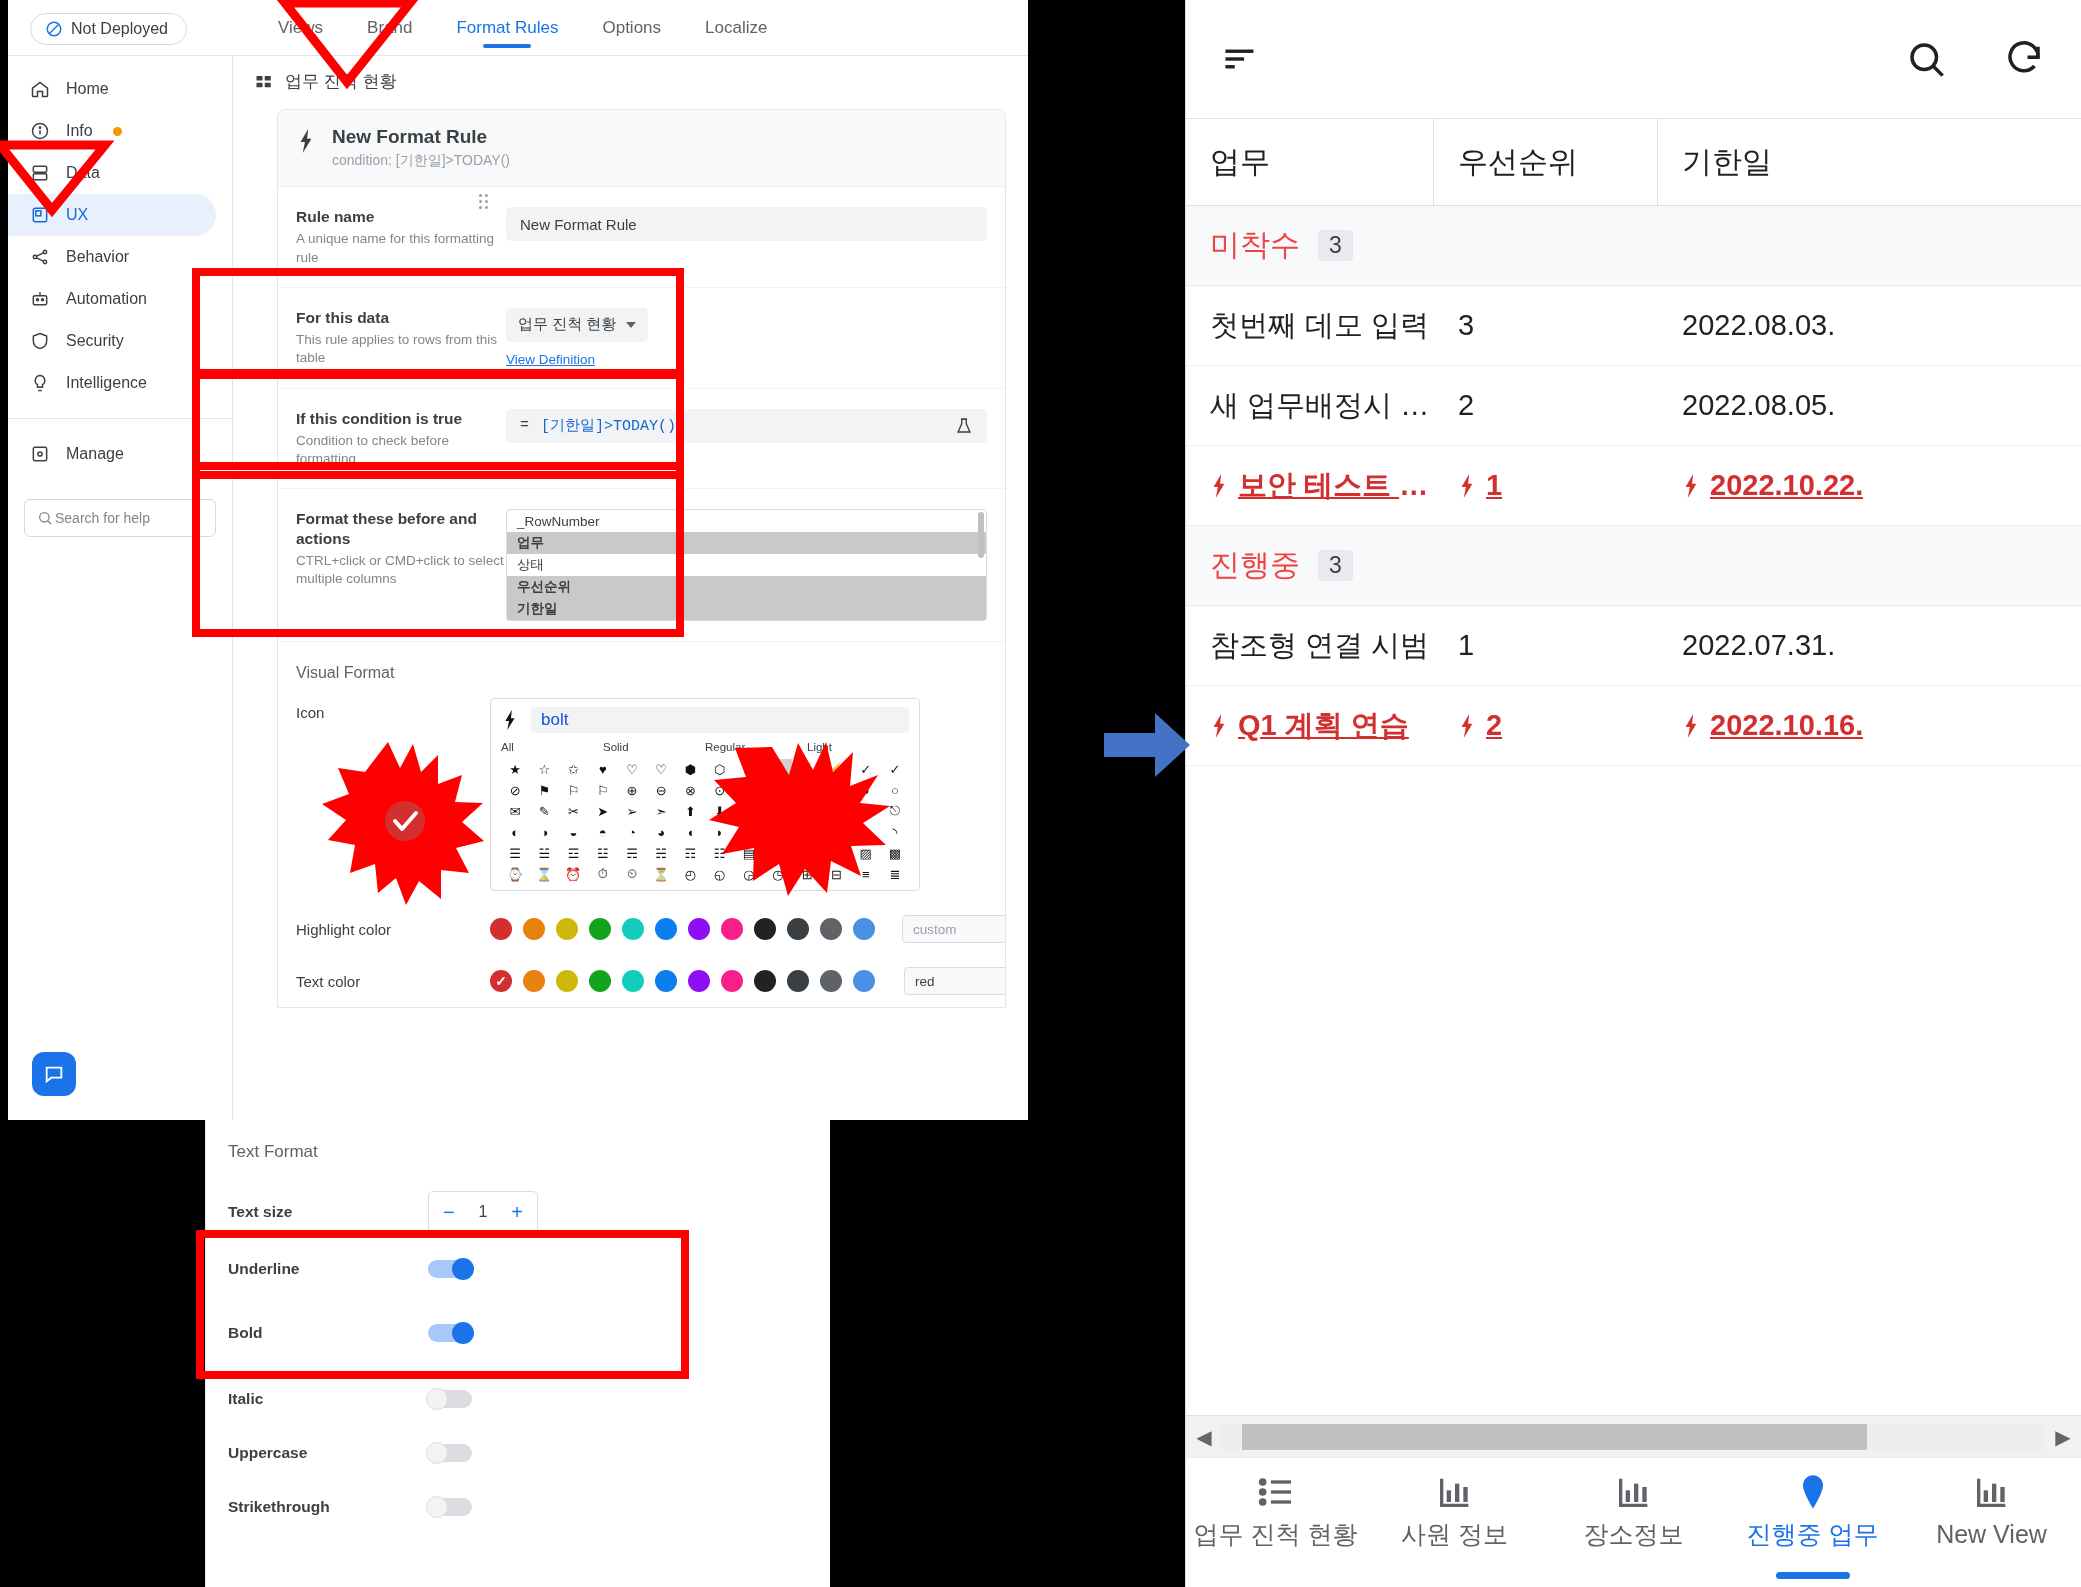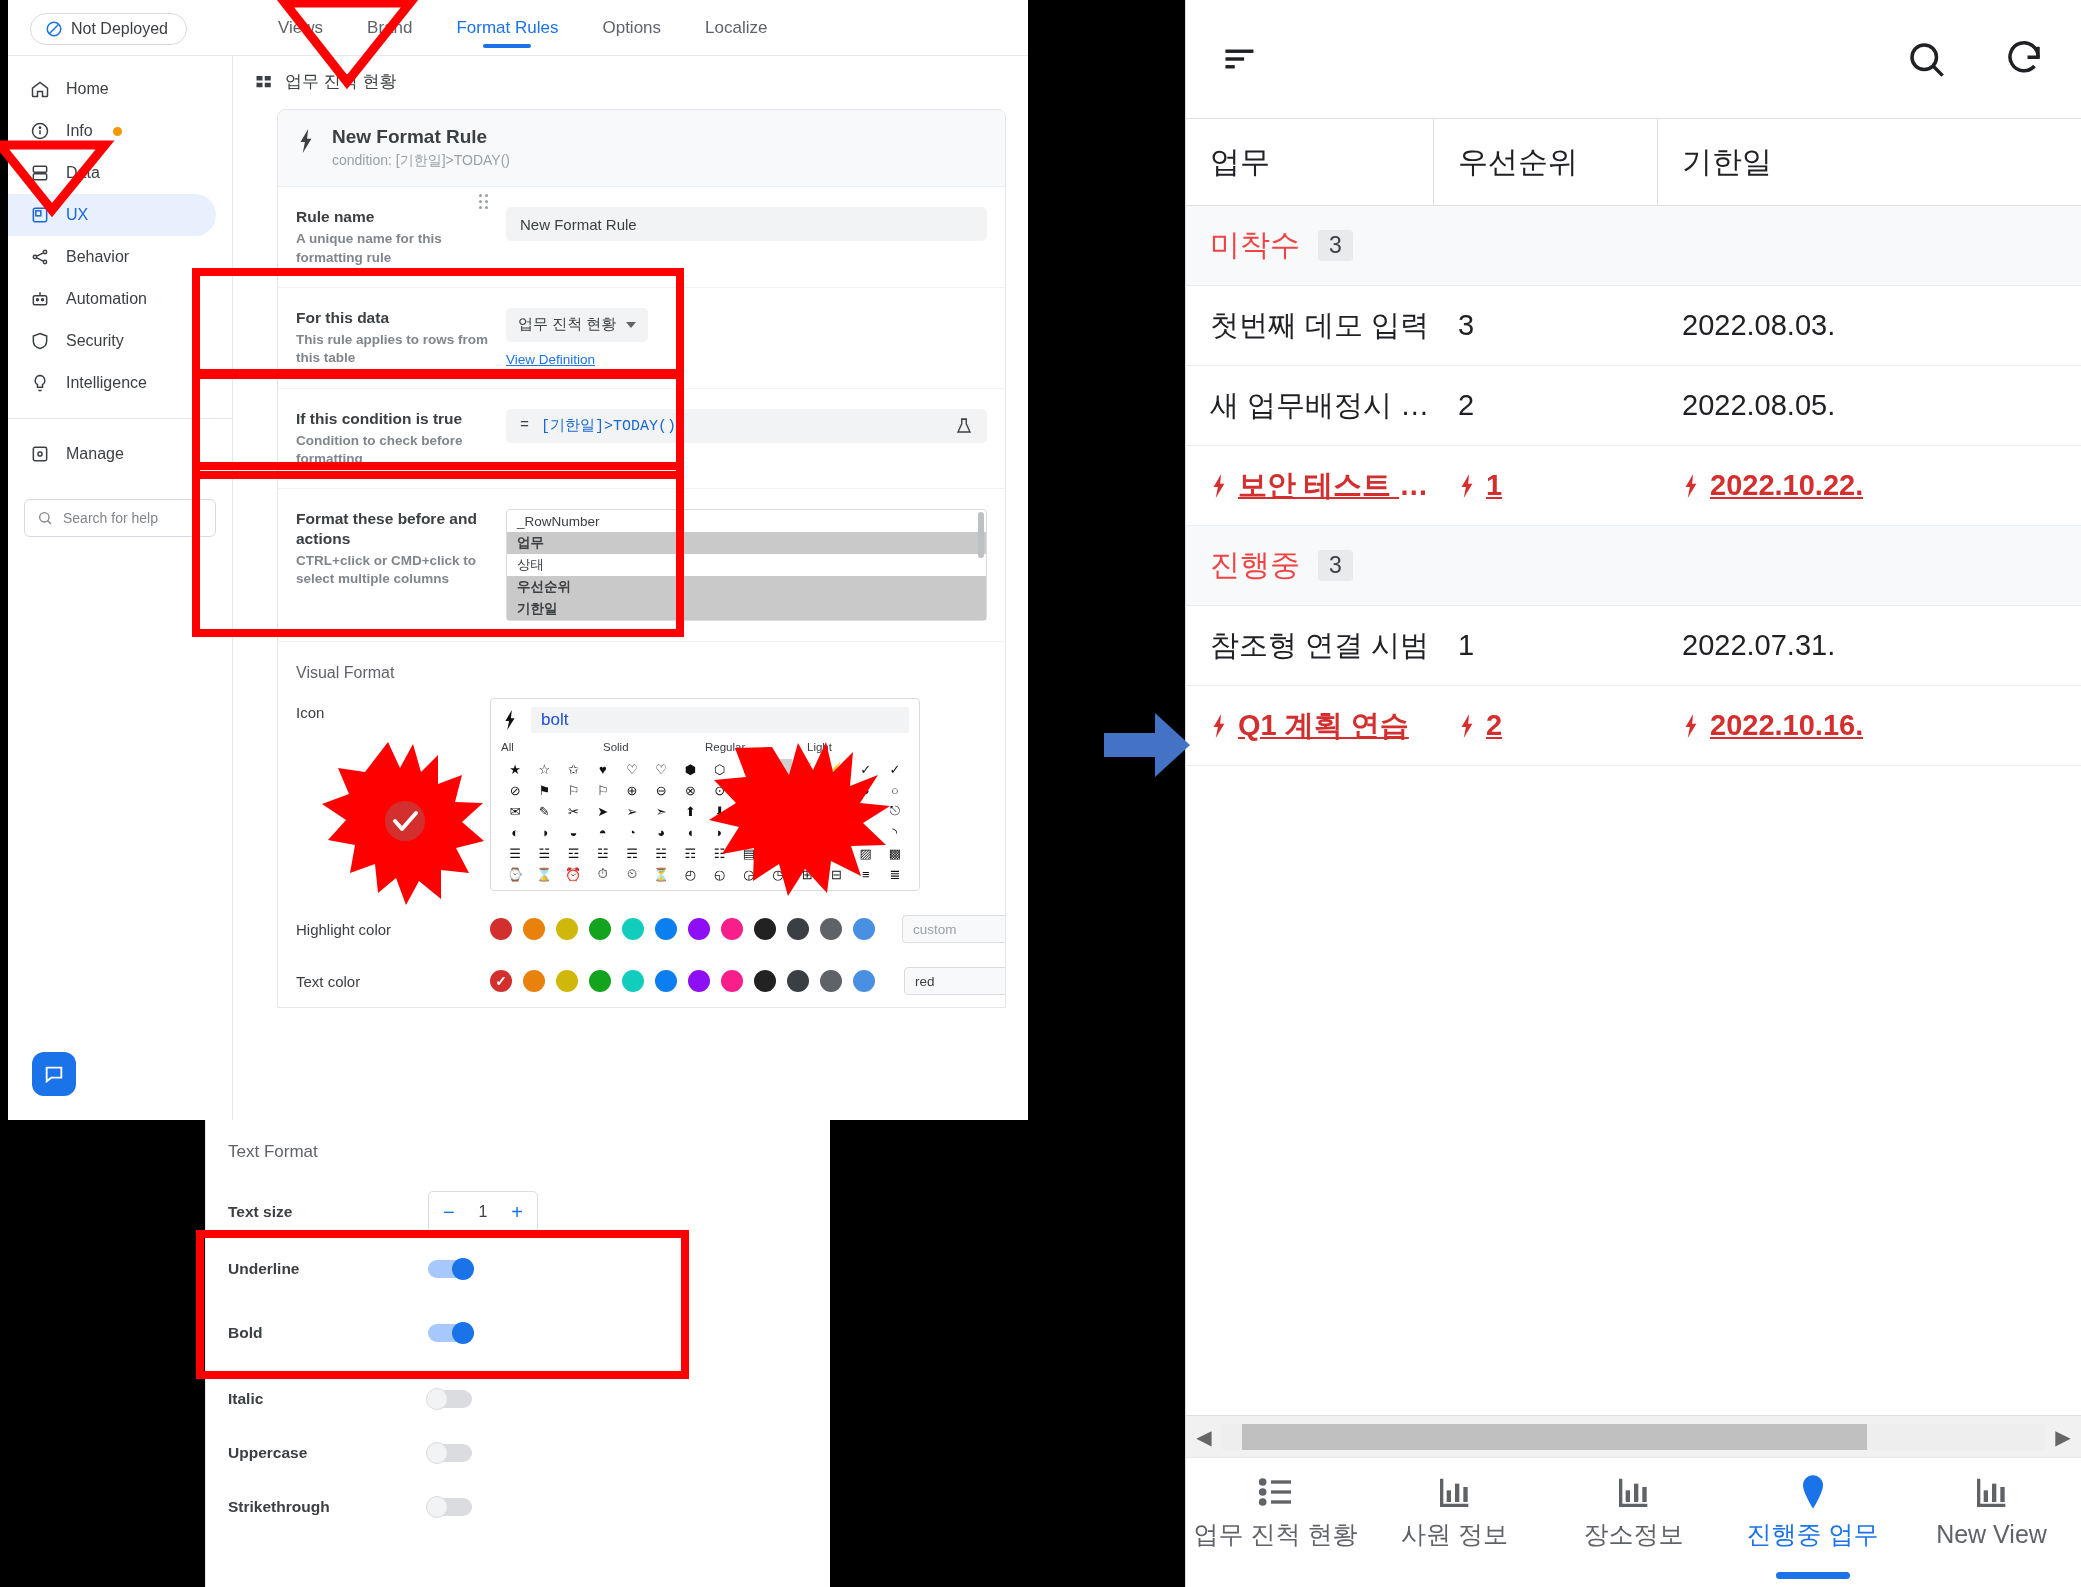--- a/index.html
+++ b/index.html
@@ -45,21 +45,21 @@
     display: flex; align-items: center; gap: 16px; height: 42px;
     padding-left: 22px; margin-right: 16px; border-radius: 0 21px 21px 0;
     font-size: 16px; color: #3c4043; cursor: pointer;
   }
   .side-item.active { background: #e8f0fe; color:#1967d2; }
   .side-item .si-icon { width: 20px; height: 20px; flex: none; display:block; color:#3c4043; }
   .side-item.active .si-icon { color:#1967d2; }
   .dot-orange { width: 9px; height: 9px; border-radius: 50%; background: #f29900; display:inline-block; margin-left: 4px; }
   .side-sep { height:1px; background:#e4e6e9; margin: 14px 0 14px 0; }
   .help-search {
-    display:flex; align-items:center; gap:10px; margin: 24px 16px 0 16px;
+    display:flex; align-items:center; gap:2px; margin: 24px 16px 0 16px;
     height: 38px; border: 1px solid #d6d9de; border-radius: 6px; padding: 0 12px;
     font-size: 14px; color: #80868b; background:#fff;
   }
   .help-search svg { width: 16px; height: 16px; color:#80868b; }
   .fab-chat {
     position: absolute; left: 24px; bottom: 24px; width: 44px; height: 44px;
     border-radius: 12px; background: #1a73e8; display:flex; align-items:center; justify-content:center;
   }
   .fab-chat svg { width:22px; height:22px; color:#fff; }
 
@@ -76,21 +76,21 @@
   .rule-head { display:flex; align-items:flex-start; gap: 16px; padding: 16px 18px; background:#f8f9fa; border-bottom: 1px solid #eceff1; }
   .rule-head .bolt { width: 20px; height: 26px; color:#3c4043; flex:none; margin-top:2px; }
   .rule-head .rh-title { font-size: 19px; font-weight: bold; color:#3c4043; }
   .rule-head .rh-sub { font-size: 14px; color:#9aa0a6; margin-top: 4px; }
   .drag-dots { position:absolute; left: 246px; top: 138px; width:10px; height:16px; display:grid; grid-template-columns:1fr 1fr; gap:2px; }
   .drag-dots i { width:3px;height:3px;background:#9aa0a6;border-radius:50%; display:block;}
 
   .row { display: flex; padding: 20px 18px; border-bottom: 1px solid #f1f3f4; }
   .row .lbl { width: 210px; flex: none; }
   .row .lbl .t { font-size: 15.5px; font-weight: bold; color:#3c4043; line-height: 1.25; }
-  .row .lbl .d { font-size: 13.5px; color:#80868b; margin-top: 4px; line-height: 1.35; font-weight: bold; }
+  .row .lbl .d { font-size: 13.5px; color:#80868b; margin-top: 4px; line-height: 1.35; }
   .row .fld { flex: 1; }
 
   .text-input {
     height: 34px; border-radius: 5px; background: #f1f3f4; display:flex; align-items:center;
     padding: 0 14px; font-size: 15px; color:#3c4043;
   }
   .tbl-select {
     display:inline-flex; align-items:center; gap:10px; height: 34px; background:#f1f3f4;
     border-radius: 5px; padding: 0 12px; font-size: 15px; color:#3c4043;
   }

